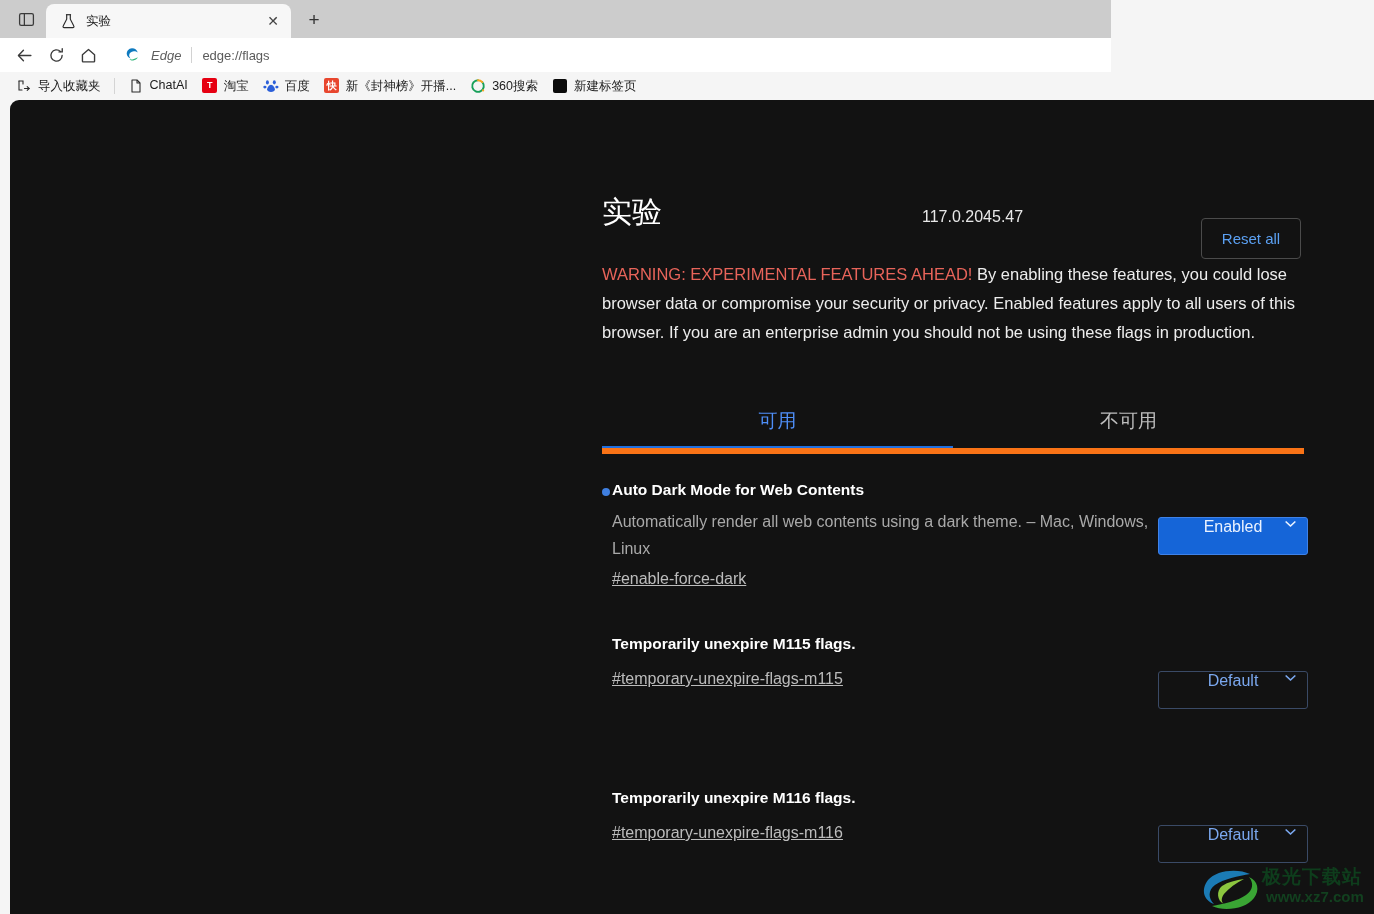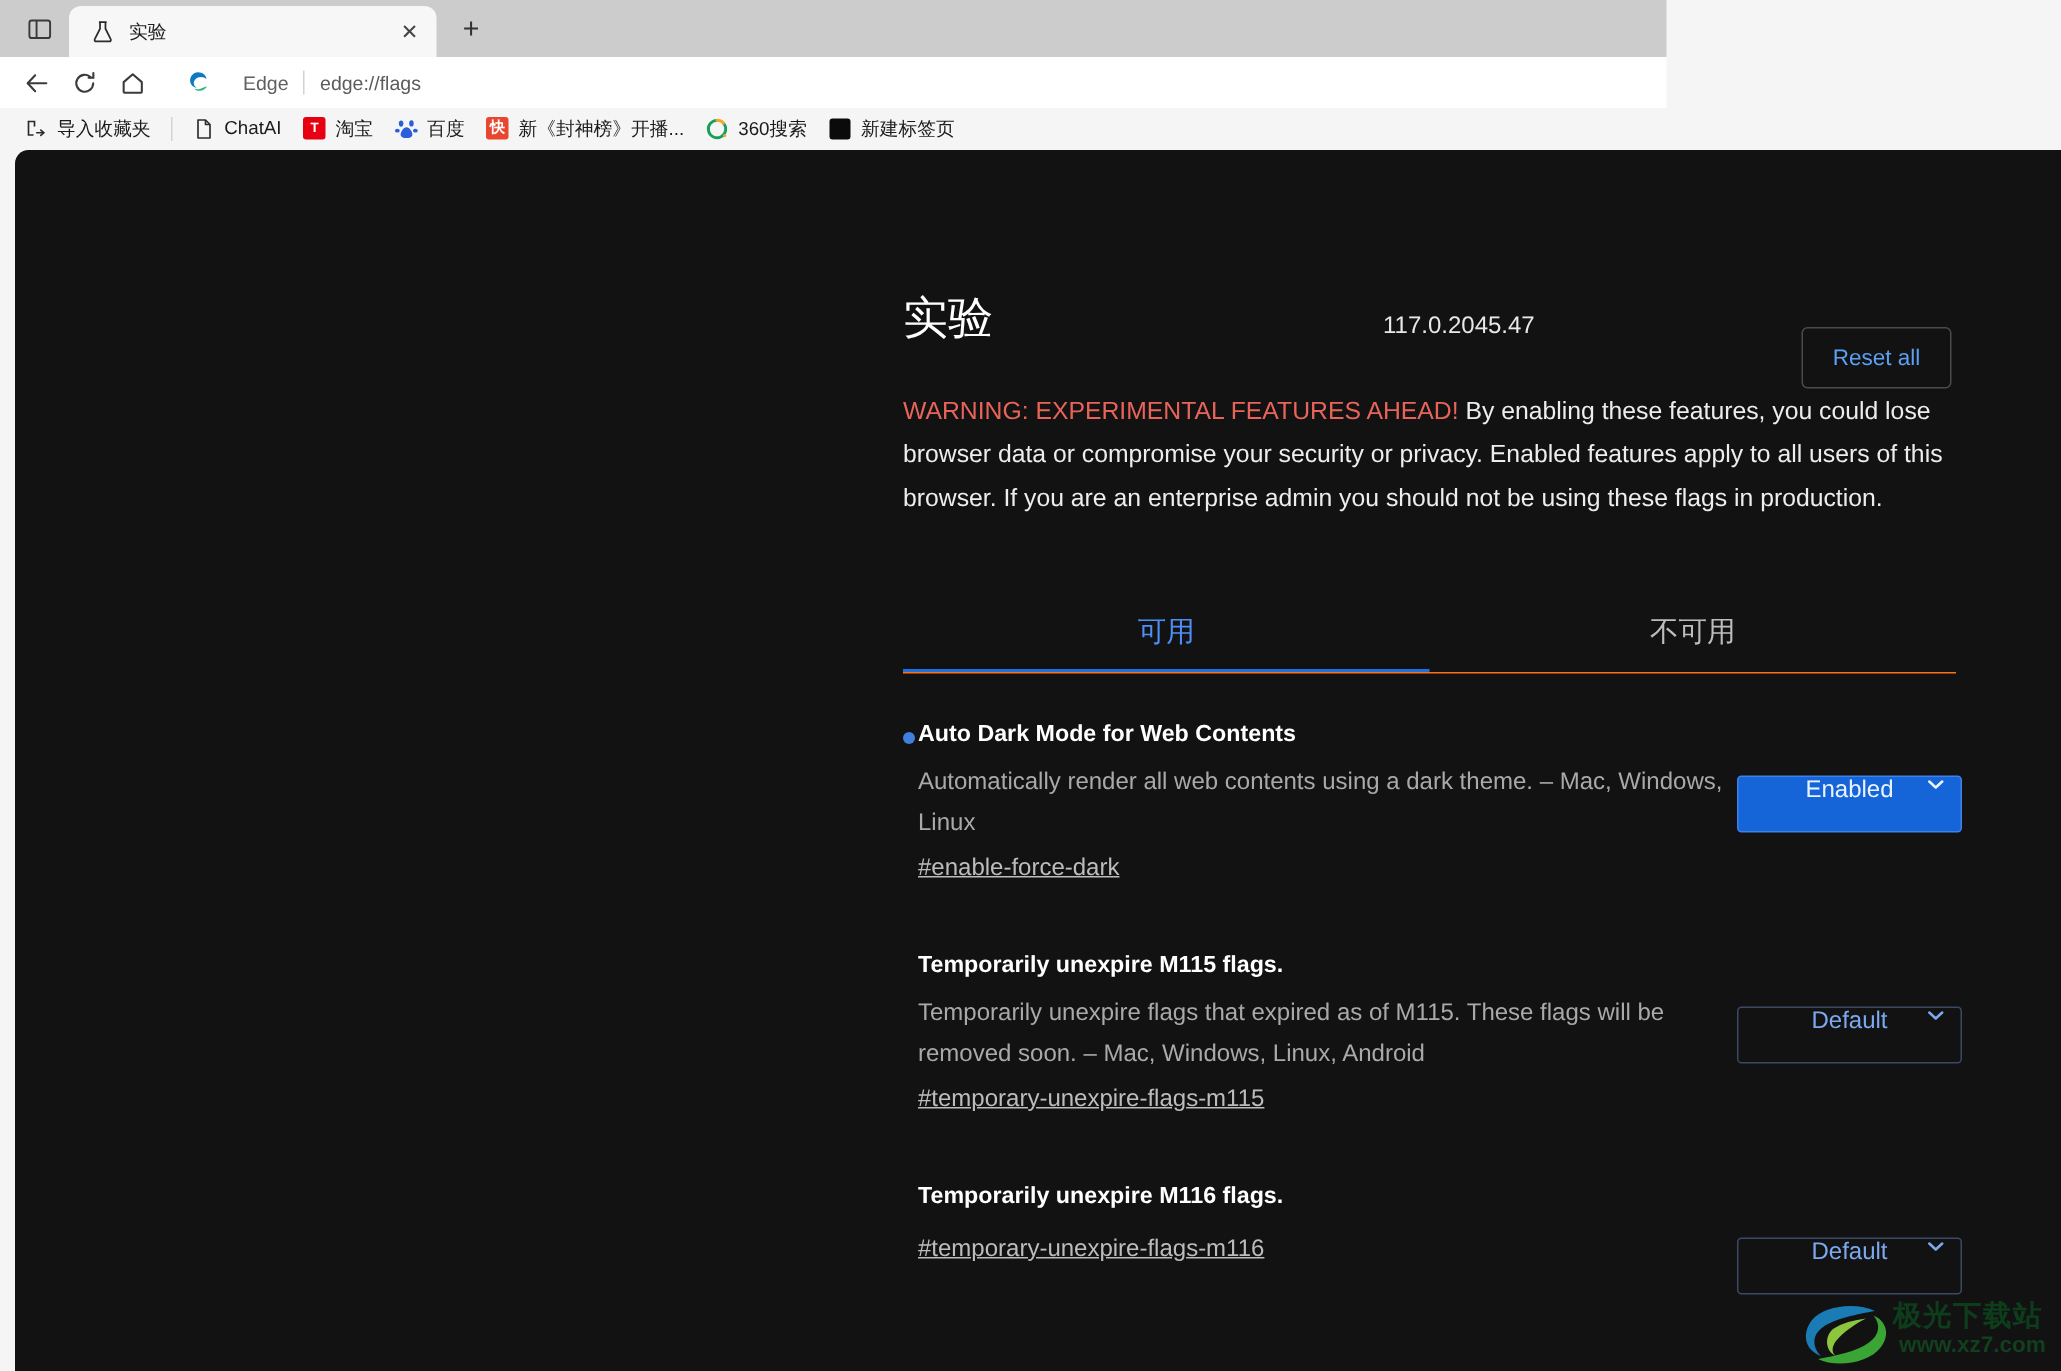--- a/index.html
+++ b/index.html
@@ -92,24 +92,25 @@
     background: #ffffff;
     border-radius: 14px;
     display: flex;
     align-items: center;
     padding: 0 12px;
     margin-left: 8px;
     margin-right: 8px;
   }
   .edge-badge {
     display: flex; align-items: center;
-    gap: 22px;
+    gap: 11px;
     color: #5f5f5f;
     font-size: 13px;
     flex: 0 0 auto;
+    font-style: italic;
   }
   .edge-logo { width: 16px; height: 16px; }
   .omni-sep {
     width: 1px; height: 16px;
     background: #d2d2d2;
     margin: 0 10px;
     flex: 0 0 auto;
   }
   .omni-url {
     font-size: 13px;
@@ -242,21 +243,21 @@
     line-height: 29px;
     color: #ededed;
   }
   .warn-red { color: #e8645a; }
 
   .tabs {
     position: absolute;
     left: 592px; top: 308px;
     width: 702px;
     display: flex;
-    border-bottom: 1px solid #f97316;
+    border-bottom: 6px solid #f97316;
   }
   .ftab {
     flex: 1 1 50%;
     text-align: center;
     padding-bottom: 14px;
     font-size: 19px;
     color: #bdbdbd;
     cursor: pointer;
   }
   .ftab.active {
@@ -516,21 +517,20 @@
             <span class="chev">
               <svg width="11" height="8" viewBox="0 0 11 8" fill="none" stroke="#eaf2ff" stroke-width="1.7" stroke-linecap="round" stroke-linejoin="round">
                   <polyline points="1.2,2 5.5,6 9.8,2"></polyline>
                 </svg>
             </span>
           </div>
         </div>
 
         <div class="flag" style="margin-top:12px;">
           <div class="flag-title">Temporarily unexpire M115 flags.</div>
-          <div class="flag-desc">Temporarily unexpire flags that expired as of M115. These flags will be removed soon. – Mac, Windows, Linux, Android</div>
           <a class="flag-link">#temporary-unexpire-flags-m115</a>
           <div class="flag-select sel-default">
             <span>Default</span>
             <span class="chev">
               <svg width="11" height="8" viewBox="0 0 11 8" fill="none" stroke="#7ba8ef" stroke-width="1.7" stroke-linecap="round" stroke-linejoin="round">
                   <polyline points="1.2,2 5.5,6 9.8,2"></polyline>
                 </svg>
             </span>
           </div>
         </div>

